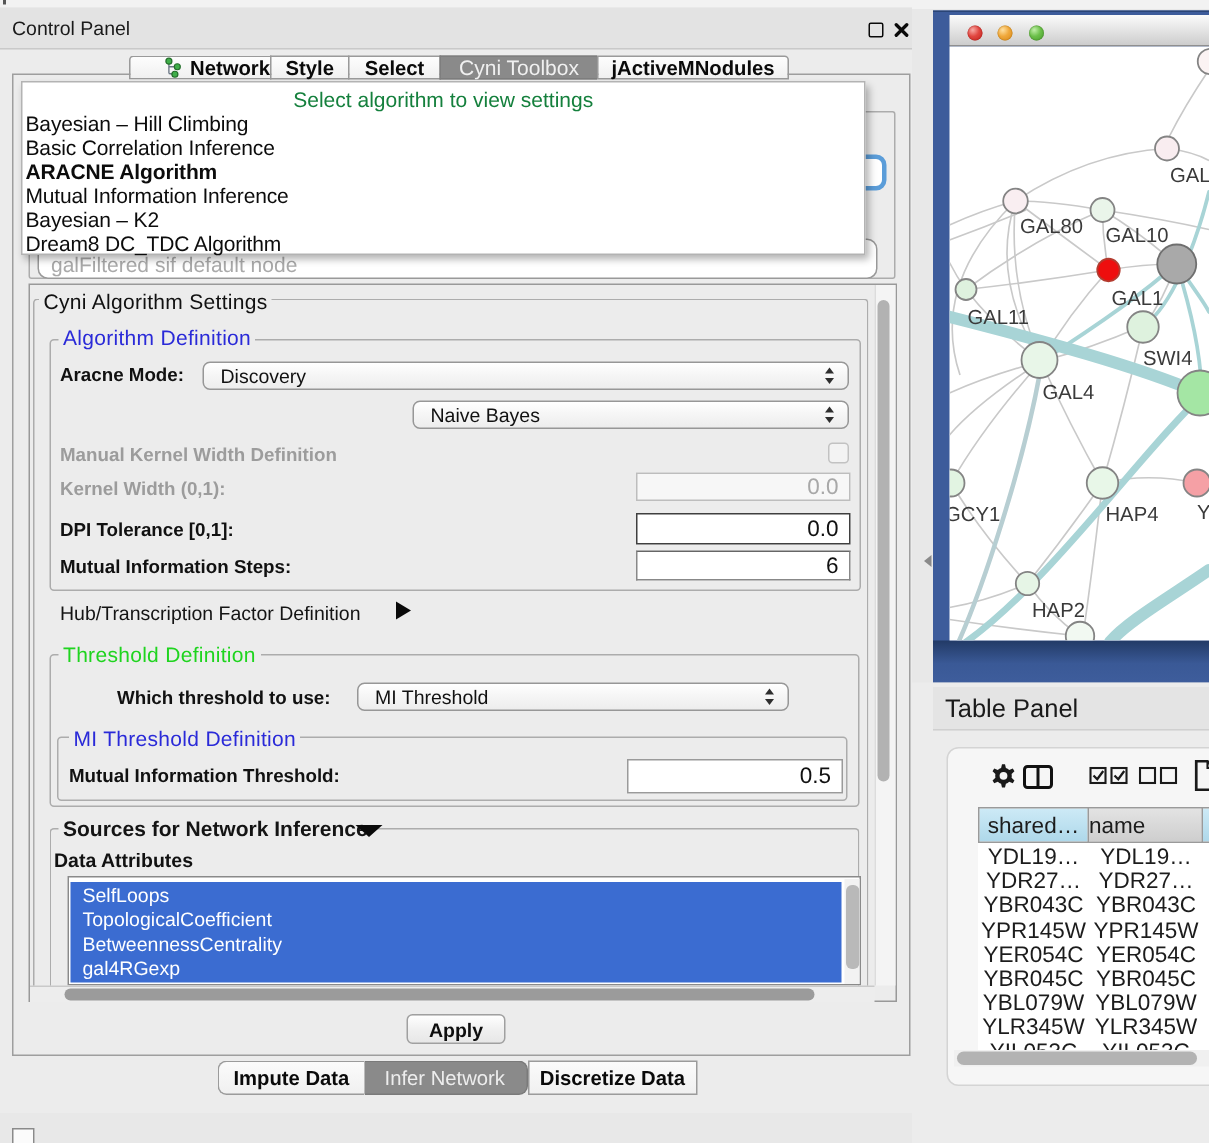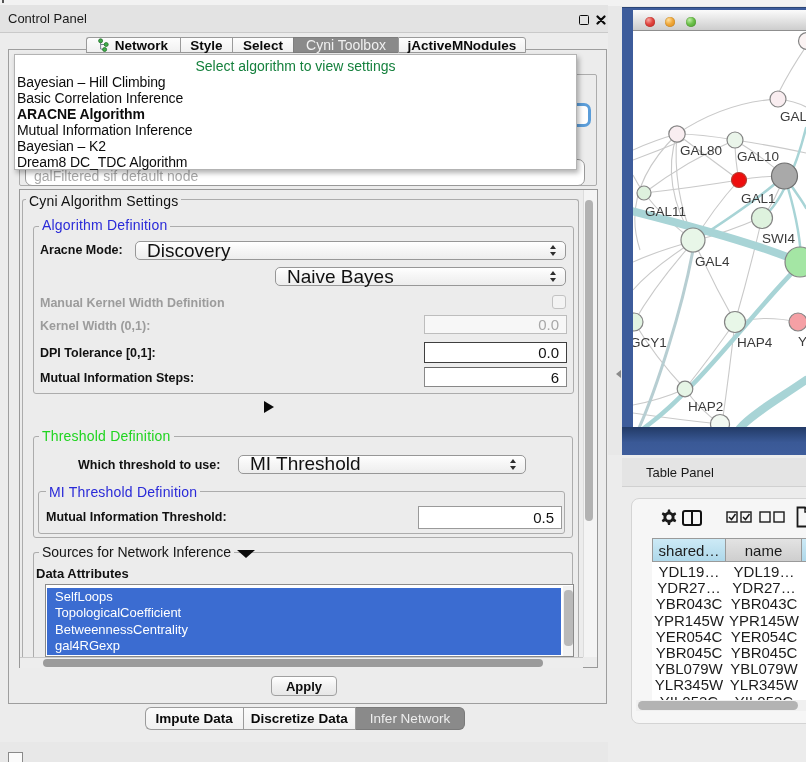--- a/index.html
+++ b/index.html
@@ -5,21 +5,21 @@
 *{margin:0;padding:0;box-sizing:border-box}
 html,body{width:806px;height:762px;overflow:hidden;background:#e8e8e8;
   font-family:"Liberation Sans",sans-serif;-webkit-font-smoothing:antialiased}
 #root{position:relative;width:806px;height:762px;overflow:hidden}
 .abs{position:absolute}
 .lbl{position:absolute;font-size:12.5px;font-weight:bold;color:#111;white-space:nowrap}
 .lbl.dis{color:#9c9c9c}
 .gtitle{position:absolute;font-size:14px;letter-spacing:0.2px;background:#ececec;padding:0 3px;white-space:nowrap;z-index:3}
 .group{position:absolute;border:1px solid #acacac;border-radius:3px}
 .combo{position:absolute;border:1px solid #979797;border-radius:5px;
-  background:linear-gradient(#ffffff,#f6f6f6 45%,#ededed);font-size:19px;color:#111}
+  background:linear-gradient(#ffffff,#f6f6f6 45%,#ededed);font-size:13px;color:#111}
 .combo .ct{position:absolute;left:11px;top:0;bottom:0;display:flex;align-items:center}
 .spin{position:absolute;right:8px;top:50%;width:7px;height:11px;margin-top:-5.5px}
 .spin:before{content:"";position:absolute;left:0;top:0;border-left:3.5px solid transparent;
   border-right:3.5px solid transparent;border-bottom:4.5px solid #2e2e2e}
 .spin:after{content:"";position:absolute;left:0;bottom:0;border-left:3.5px solid transparent;
   border-right:3.5px solid transparent;border-top:4.5px solid #2e2e2e}
 .inp{position:absolute;background:#fff;font-size:15px;color:#111;text-align:right;
   display:flex;align-items:center;justify-content:flex-end;padding-right:7px}
 .tabtxt{font-size:13.5px;font-weight:bold;color:#0a0a0a;white-space:nowrap}
 </style>
@@ -35,21 +35,21 @@
     <div class="abs" style="left:8px;top:0;height:28px;line-height:28px;font-size:13px;color:#1a1a1a">Control Panel</div>
     <div class="abs" style="left:579px;top:9.5px;width:10px;height:10px;border:1.6px solid #0a0a0a;border-radius:1.5px"></div>
     <svg class="abs" style="left:596px;top:10px" width="10" height="10" viewBox="0 0 10 10">
       <path d="M1.5 1.5 L8.5 8.5 M8.5 1.5 L1.5 8.5" stroke="#0a0a0a" stroke-width="2.2" stroke-linecap="round"></path>
     </svg>
   </div>
 
   <div class="abs" style="left:8px;top:49px;width:599px;height:655px;border:1px solid #9e9e9e;background:#ececec"></div>
 
   <div class="abs" style="left:86px;top:37px;height:16px;display:flex;z-index:2">
-    <div style="width:94px;background:linear-gradient(#fdfdfd,#f0f0f0);border:1px solid #9a9a9a;border-right:none;border-radius:3px 0 0 0;display:flex;align-items:center;justify-content:center">
+    <div style="width:94px;background:linear-gradient(#fdfdfd,#f0f0f0);border:1px solid #9a9a9a;border-right:none;border-radius:3px 0 0 0;display:flex;align-items:center;justify-content:flex-end">
       <svg width="11" height="14" viewBox="0 0 11 14" style="margin-right:6px;margin-left:-1px">
         <path d="M2.6 3.5 L2.6 11 M2.6 6.5 L7.6 6.5 M2.6 11 L6.2 11.5" stroke="#6a7684" stroke-width="0.9" fill="none"></path>
         <circle cx="2.6" cy="2.8" r="2" fill="#3fae49" stroke="#256f2c" stroke-width="0.8"></circle>
         <circle cx="8.2" cy="6.5" r="2" fill="#3fae49" stroke="#256f2c" stroke-width="0.8"></circle>
         <circle cx="6.6" cy="11.5" r="2" fill="#3fae49" stroke="#256f2c" stroke-width="0.8"></circle>
       </svg>
       <span class="tabtxt">Network</span>
       </div>
     <div style="width:52px;background:linear-gradient(#fdfdfd,#f0f0f0);border:1px solid #9a9a9a;border-right:none;display:flex;align-items:center;justify-content:center">
         <span class="tabtxt">Style</span>
@@ -115,61 +115,62 @@
 
     <div class="lbl dis" style="left:20px;top:129px">Kernel Width (0,1):</div>
     <div class="inp" style="left:404px;top:125px;width:143px;height:19px;border:1px solid #bdbdbd;background:#f7f7f7;color:#a8a8a8">0.0</div>
 
     <div class="lbl" style="left:20px;top:156px">DPI Tolerance [0,1]:</div>
     <div class="inp" style="left:404px;top:152px;width:143px;height:21px;border:1.5px solid #3f3f3f">0.0</div>
 
     <div class="lbl" style="left:20px;top:181px">Mutual Information Steps:</div>
     <div class="inp" style="left:404px;top:177px;width:143px;height:20px;border:1px solid #888;border-top-color:#666">6</div>
 
+    <div class="abs" style="left:20px;top:211px;font-size:13px;color:#141414;white-space:nowrap">Hub/Transcription Factor Definition</div>
     <div class="abs" style="left:244px;top:211px;width:0;height:0;border-top:6.5px solid transparent;border-bottom:6.5px solid transparent;border-left:10px solid #0a0a0a"></div>
 
     <div class="group" style="left:13px;top:246px;width:540px;height:102px"></div>
     <div class="gtitle" style="left:19px;top:238px;color:#1fd41f">Threshold Definition</div>
 
     <div class="lbl" style="left:58px;top:268px">Which threshold to use:</div>
     <div class="combo" style="left:218px;top:265px;width:288px;height:18.5px">
         <span class="ct">MI Threshold</span>
         <span class="spin"></span>
       </div>
 
     <div class="group" style="left:18px;top:301px;width:527px;height:43px"></div>
     <div class="gtitle" style="left:26px;top:293.5px;color:#2a2ad8">MI Threshold Definition</div>
     <div class="lbl" style="left:26px;top:320px">Mutual Information Threshold:</div>
     <div class="inp" style="left:398px;top:316px;width:144px;height:23px;border:1px solid #9a9a9a;font-size:15px">0.5</div>
 
     <div class="group" style="left:13px;top:362px;width:540px;height:140px;border-bottom:none;border-radius:3px 3px 0 0"></div>
-    <div class="gtitle" style="left:19px;top:353.5px;color:#141414;font-weight:normal;letter-spacing:0">Sources for Network Inference</div>
+    <div class="gtitle" style="left:19px;top:353.5px;color:#141414;font-weight:bold;letter-spacing:0">Sources for Network Inference</div>
     <div class="abs" style="left:217px;top:359.5px;width:0;height:0;border-left:9.5px solid transparent;border-right:9.5px solid transparent;border-top:8.5px solid #0a0a0a;z-index:4"></div>
 
     <div class="lbl" style="left:16px;top:376px;font-size:13px">Data Attributes</div>
 
     <div class="abs" style="left:25px;top:394px;width:529px;height:73px;border:1px solid #8a8a8a;background:#fff;overflow:hidden">
       <div style="position:absolute;left:1px;top:3px;width:514px;height:67px;background:#3b6cd1"></div>
       <div style="position:absolute;left:9px;top:4px;font-size:13px;color:#fff;line-height:16.3px">SelfLoops<br>TopologicalCoefficient<br>BetweennessCentrality<br>gal4RGexp</div>
       <div style="position:absolute;left:517px;top:1px;width:11px;height:71px;background:#f2f2f2"></div>
       <div style="position:absolute;left:518px;top:5px;width:9px;height:56px;background:#b9b9b9;border-radius:4px"></div>
     </div>
   </div>
 
   <div class="abs" style="left:271px;top:676px;width:66px;height:20px;border:1px solid #a0a0a0;border-radius:4px;background:linear-gradient(#ffffff,#efefef 55%,#e7e7e7);display:flex;align-items:center;justify-content:center;font-size:13px;font-weight:600;color:#0d0d0d">Apply</div>
 
   <div class="abs" style="left:145px;top:707px;height:23px;display:flex;z-index:2">
     <div style="width:97.5px;background:linear-gradient(#fbfbfb,#f0f0f0);border:1px solid #9b9b9b;border-right:none;border-radius:6px 0 0 6px;display:flex;align-items:center;justify-content:center">
         <span class="tabtxt">Impute Data</span>
       </div>
+    <div style="width:109px;background:#8a8a8a;border:1px solid #7a7a7a;border-left:none;border-radius:0 6px 6px 0;display:flex;align-items:center;justify-content:center">
+        <span class="tabtxt" style="color:#ededed;font-weight:400">Infer Network</span>
+      </div>
     <div style="width:113.5px;background:linear-gradient(#fbfbfb,#f0f0f0);border:1px solid #9b9b9b;display:flex;align-items:center;justify-content:center">
         <span class="tabtxt">Discretize Data</span>
-      </div>
-    <div style="width:109px;background:#8a8a8a;border:1px solid #7a7a7a;border-left:none;border-radius:0 6px 6px 0;display:flex;align-items:center;justify-content:center">
-        <span class="tabtxt" style="color:#ededed;font-weight:400">Infer Network</span>
       </div>
   </div>
 
   <div class="abs" style="left:8px;top:752px;width:15px;height:14px;border:1px solid #8a8a8a;background:#fbfbfb"></div>
 
   <div class="abs" style="left:616px;top:370px;width:0;height:0;border-top:4px solid transparent;border-bottom:4px solid transparent;border-right:5px solid #8a8a8a"></div>
 
   <div class="abs" style="left:622px;top:7px;width:184px;height:448px;background:#3d5c9b;border-top:1px solid #2a4576"></div>
   <div class="abs" style="left:622px;top:427px;width:184px;height:28px;background:linear-gradient(#223a66,#3a5996 55%,#3e5d9c)"></div>
 
@@ -254,21 +255,21 @@
         <text x="630" y="347">GCY1</text>
         <text x="737" y="347">HAP4</text>
         <text x="798" y="346">Y</text>
         <text x="688" y="411">HAP2</text>
       </g>
     </svg>
   </div>
 
   <div class="abs" style="left:608px;top:455px;width:198px;height:307px;background:#ececec"></div>
   <div class="abs" style="left:622px;top:458px;width:184px;height:29px;background:#e4e4e4;border-bottom:1px solid #d0d0d0">
-    <div style="position:absolute;left:24px;top:0;height:29px;line-height:29px;font-size:13px;color:#1a1a1a">Table Panel</div>
+    <div style="position:absolute;left:8px;top:0;height:29px;line-height:29px;font-size:17px;color:#1a1a1a">Table Panel</div>
   </div>
 
   <div class="abs" style="left:631px;top:498px;width:180px;height:226px;background:#f6f6f6;border:1px solid #d4d4d4;border-radius:8px 0 0 8px"></div>
 
   <svg class="abs" style="left:658px;top:508px" width="20" height="20" viewBox="0 0 20 20">
     <path fill="#1a1a1a" d="M10 1.5 L12 1.5 L12.6 4.0 A6.3 6.3 0 0 1 14.8 5.3 L17.2 4.3 L18.3 6.2 L16.4 8.0 A6.3 6.3 0 0 1 16.4 10.5 L18.3 12.3 L17.2 14.2 L14.8 13.2 A6.3 6.3 0 0 1 12.6 14.5 L12 17 L10 17 L9.4 14.5 A6.3 6.3 0 0 1 7.2 13.2 L4.8 14.2 L3.7 12.3 L5.6 10.5 A6.3 6.3 0 0 1 5.6 8.0 L3.7 6.2 L4.8 4.3 L7.2 5.3 A6.3 6.3 0 0 1 9.4 4.0 Z"></path>
     <circle cx="11" cy="9.2" r="2.6" fill="#f6f6f6"></circle>
   </svg>
   <div class="abs" style="left:682px;top:510px;width:20px;height:16px;border:2px solid #111;border-radius:3px"></div>
   <div class="abs" style="left:691px;top:510px;width:2px;height:16px;background:#111"></div>
@@ -282,21 +283,21 @@
     <rect x="1" y="1" width="10" height="10" fill="none" stroke="#1a1a1a" stroke-width="1.4"></rect>
     <rect x="15" y="1" width="10" height="10" fill="none" stroke="#1a1a1a" stroke-width="1.4"></rect>
   </svg>
   <svg class="abs" style="left:796px;top:506px" width="14" height="22" viewBox="0 0 14 22">
     <path d="M1.5 1.5 L9 1.5 L13 6 L13 20.5 L1.5 20.5 Z" fill="none" stroke="#1a1a1a" stroke-width="1.8"></path>
     <path d="M9 1.5 L9 6 L13 6" fill="none" stroke="#1a1a1a" stroke-width="1.4"></path>
   </svg>
 
   <div class="abs" style="left:652px;top:538px;width:170px;height:164px;overflow:hidden;background:#fff;font-size:15px;color:#1c1c1c">
     <div style="position:absolute;left:0;top:0;width:74px;height:24px;background:linear-gradient(#cdeaf6,#aed8ea);border:1px solid #9a9a9a;text-align:center;line-height:23px">shared…</div>
-    <div style="position:absolute;left:74px;top:0;width:76px;height:24px;background:linear-gradient(#e3e3e3,#cecece);border:1px solid #9a9a9a;border-left:none;text-align:center;line-height:23px">name</div>
+    <div style="position:absolute;left:74px;top:0;width:76px;height:24px;background:linear-gradient(#e3e3e3,#cecece);border:1px solid #9a9a9a;border-left:none;line-height:23px">name</div>
     <div style="position:absolute;left:150px;top:0;width:40px;height:24px;background:linear-gradient(#cdeaf6,#aed8ea);border:1px solid #9a9a9a;border-left:none;line-height:23px"></div>
     <div style="position:absolute;left:0;top:26px;width:74px;text-align:center;line-height:16.2px">YDL19…<br>YDR27…<br>YBR043C<br>YPR145W<br>YER054C<br>YBR045C<br>YBL079W<br>YLR345W<br>YIL053C</div>
     <div style="position:absolute;left:74px;top:26px;width:76px;text-align:center;line-height:16.2px">YDL19…<br>YDR27…<br>YBR043C<br>YPR145W<br>YER054C<br>YBR045C<br>YBL079W<br>YLR345W<br>YIL053C</div>
     <div style="position:absolute;left:154px;top:26px;width:40px;line-height:16.2px">13<br>12<br>&nbsp;<br>9.<br>8.<br>9.<br>&nbsp;<br>9.<br>9.</div>
   </div>
 
   <div class="abs" style="left:636px;top:700px;width:170px;height:11px;background:#f0f0f0"></div>
   <div class="abs" style="left:638px;top:701px;width:160px;height:9px;background:#b3b3b3;border-radius:4.5px"></div>
 
 </div>

